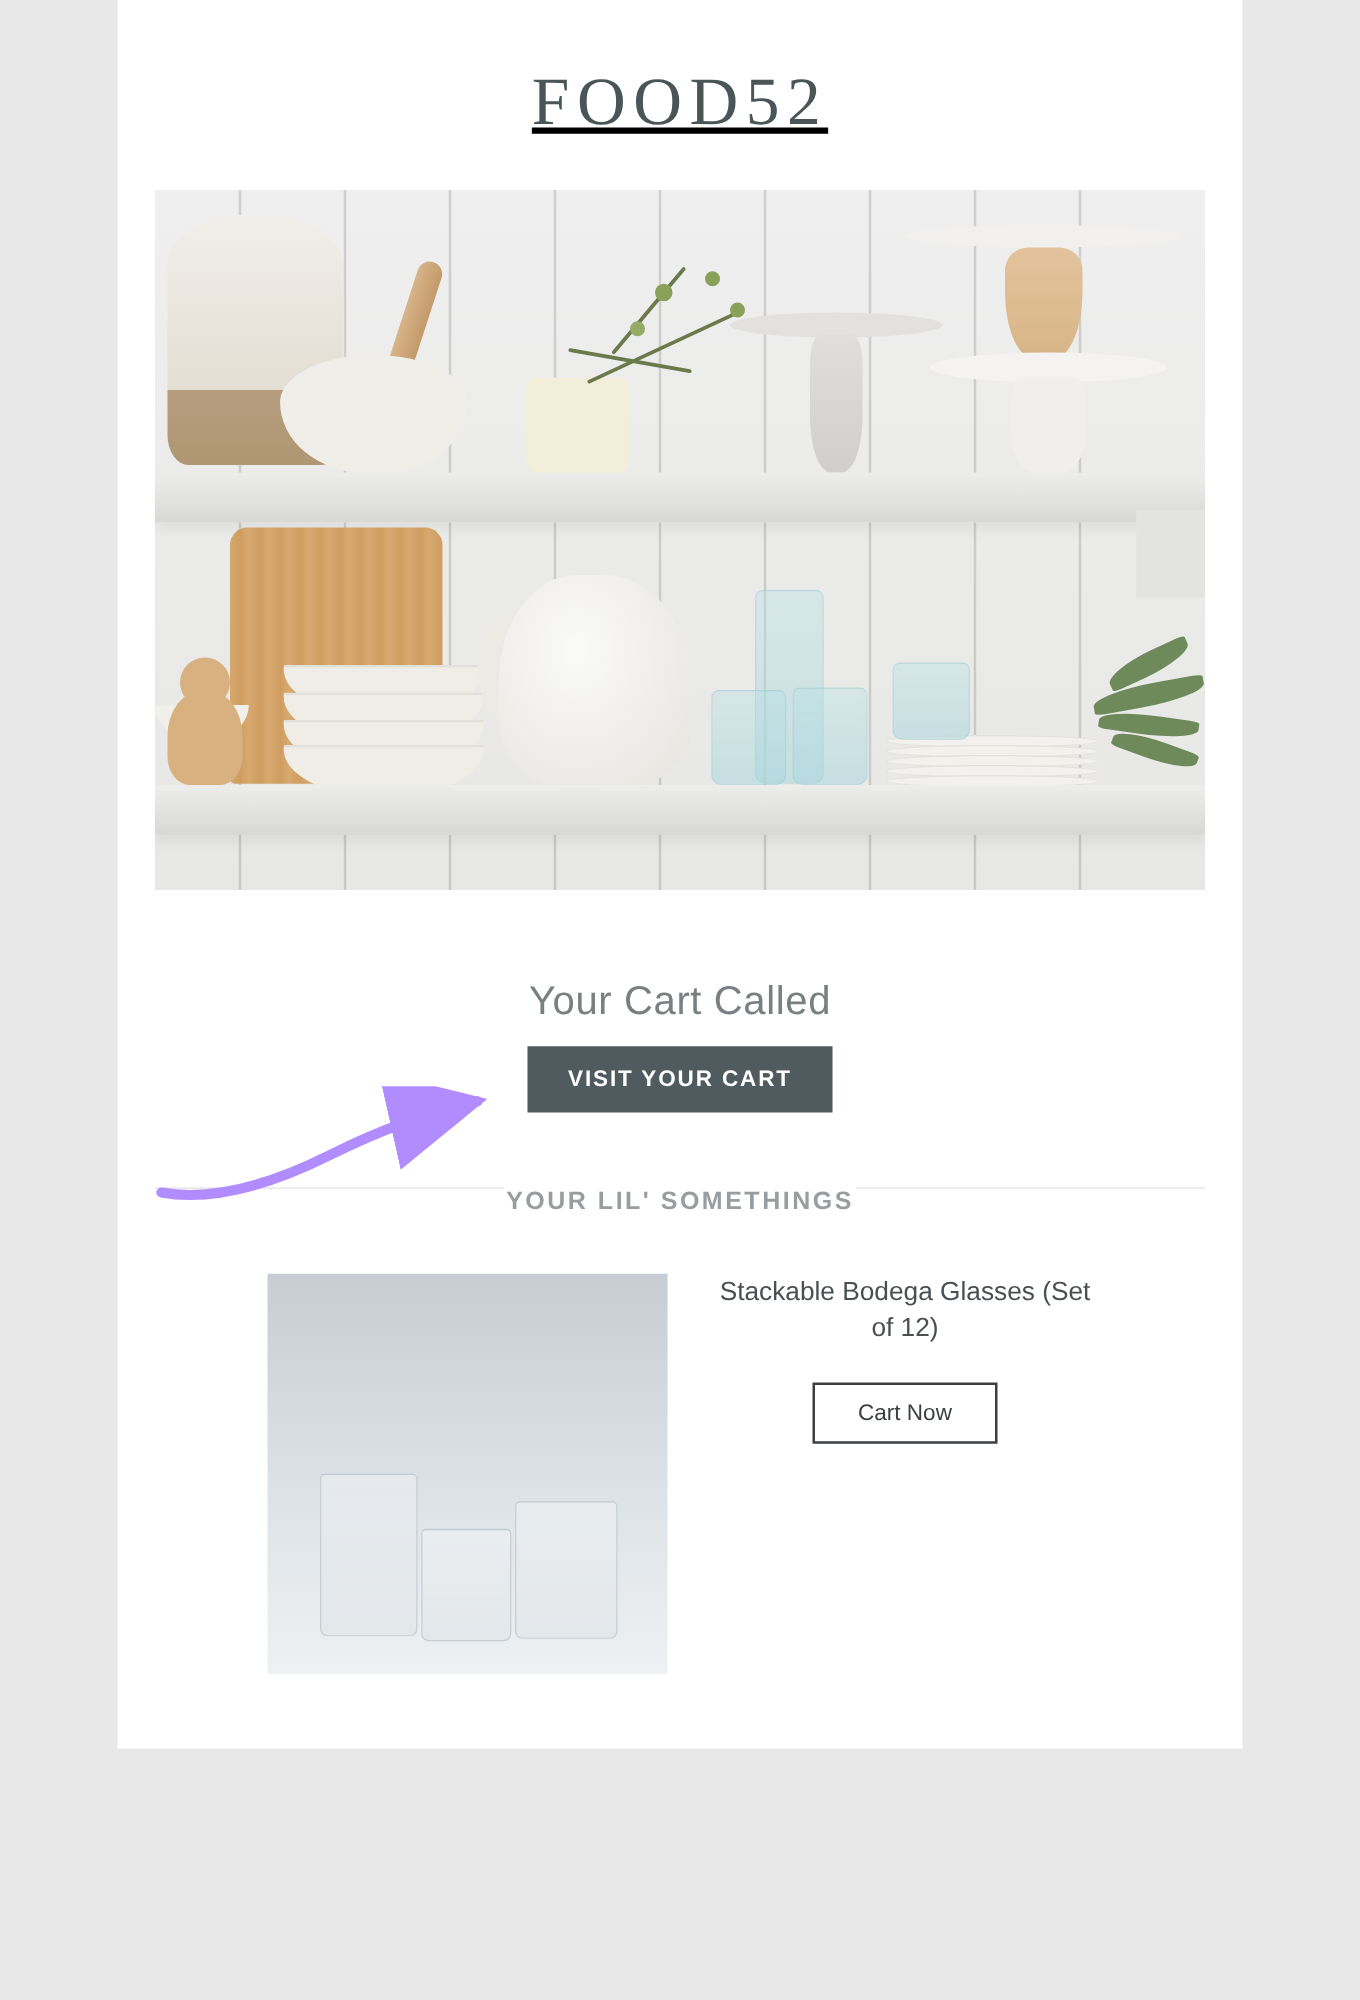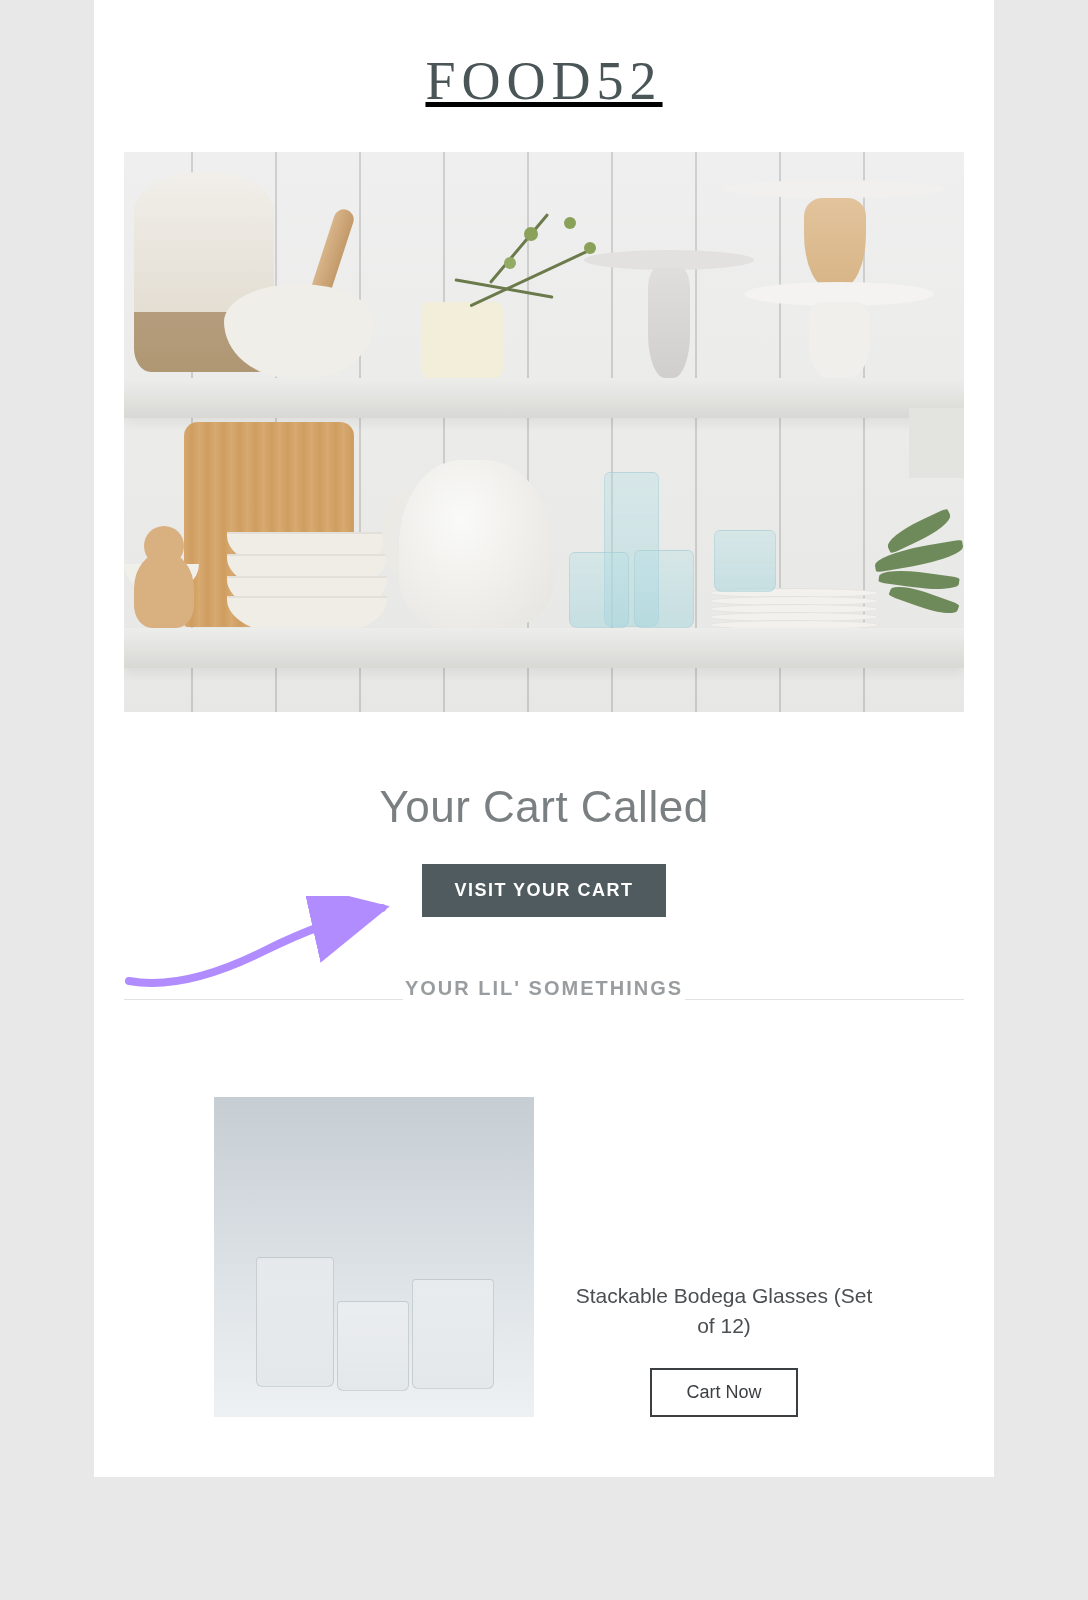--- a/index.html
+++ b/index.html
@@ -172,25 +172,25 @@
     .g2{ left:510px; top:398px; width:60px; height:78px;}
     .g3{ left:590px; top:378px; width:62px; height:62px;}
     .plates{position:absolute;left:585px;top:436px;width:170px;height:42px;}
     .plate{position:absolute;left:0;width:170px;height:10px;background:#f3f1ed;border-radius:50%/50%;border:1px solid #e3e1db;}
     .p1{top:0}.p2{top:8px}.p3{top:16px}.p4{top:24px}.p5{top:32px}
     .fern {position:absolute; right:-20px; top:340px; width:140px; height:140px; pointer-events:none;}
     .frond{position:absolute;background:#6f8a5a;border-radius:60% 10% 60% 10%;}
 
     .headline {
       text-align: center;
-      font-size: 44px;
+      font-size: 32px;
       font-weight: 300;
       color: #7a7f82;
       letter-spacing: 0.5px;
-      margin-bottom: 32px;
+      margin-bottom: 18px;
     }
     .body-text {
       text-align: center;
       font-size: 23px;
       font-weight: 300;
       line-height: 1.45;
       color: #8e9396;
       max-width: 640px;
       margin: 0 auto 34px auto;
     }
@@ -213,39 +213,39 @@
     .annotation-arrow {
       position: absolute;
       left: -10px;
       top: 32px;
       width: 300px;
       height: 100px;
       pointer-events: none;
     }
     .section-divider {
       display: flex;
-      align-items: flex-end;
+      align-items: flex-start;
       justify-content: center;
       gap: 2px;
-      margin-bottom: 97px;
+      margin-bottom: 46px;
     }
     .line {
       flex: 1;
       height: 1px;
       background: #e2e2e2;
     }
     .section-label {
       font-size: 20px;
       font-weight: 600;
       letter-spacing: 2px;
       color: #9a9d9f;
     }
     .product {
       display: flex;
-      align-items: flex-end;
+      align-items: flex-start;
       gap: 40px;
       padding: 0 90px;
     }
     .product-image {
       width: 320px;
       height: 320px;
       background: linear-gradient(to bottom, #c6cdd3 0%, #dfe4e8 60%, #eef1f3 100%);
       position: relative;
       flex-shrink: 0;
     }

